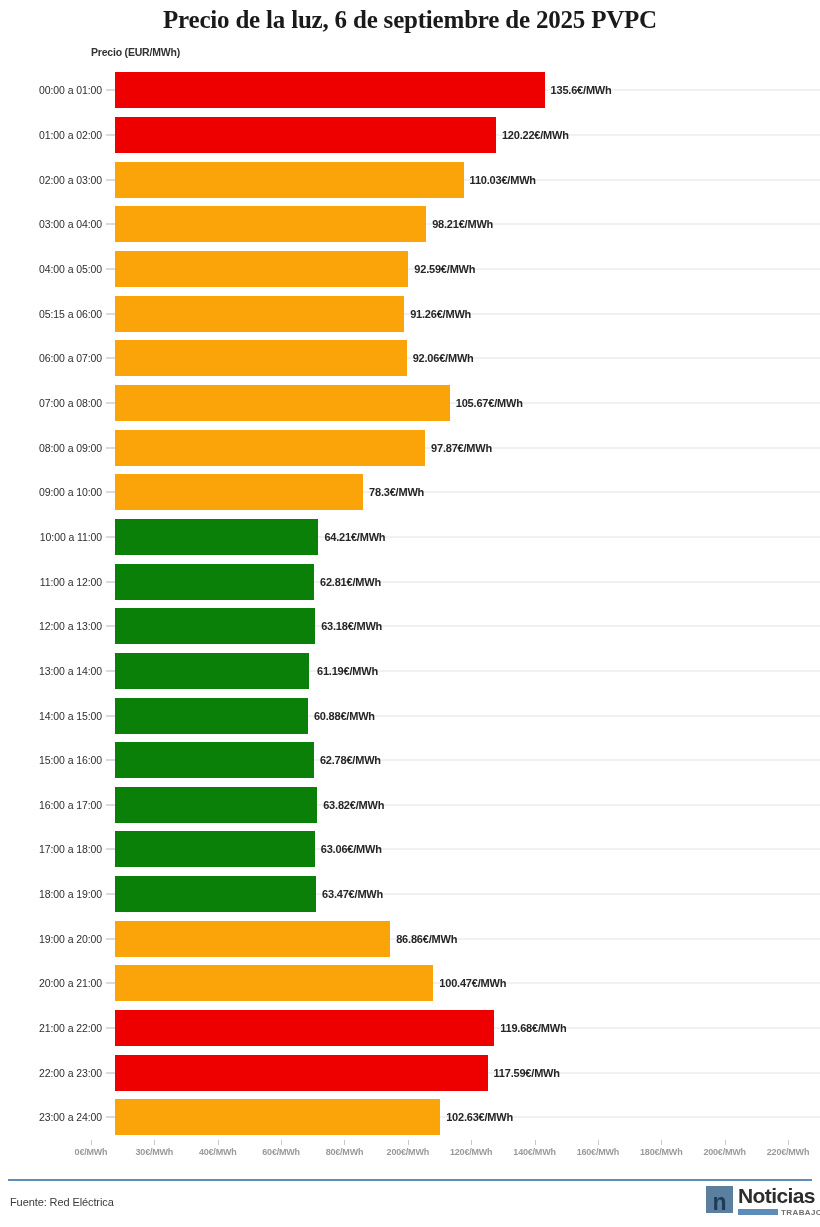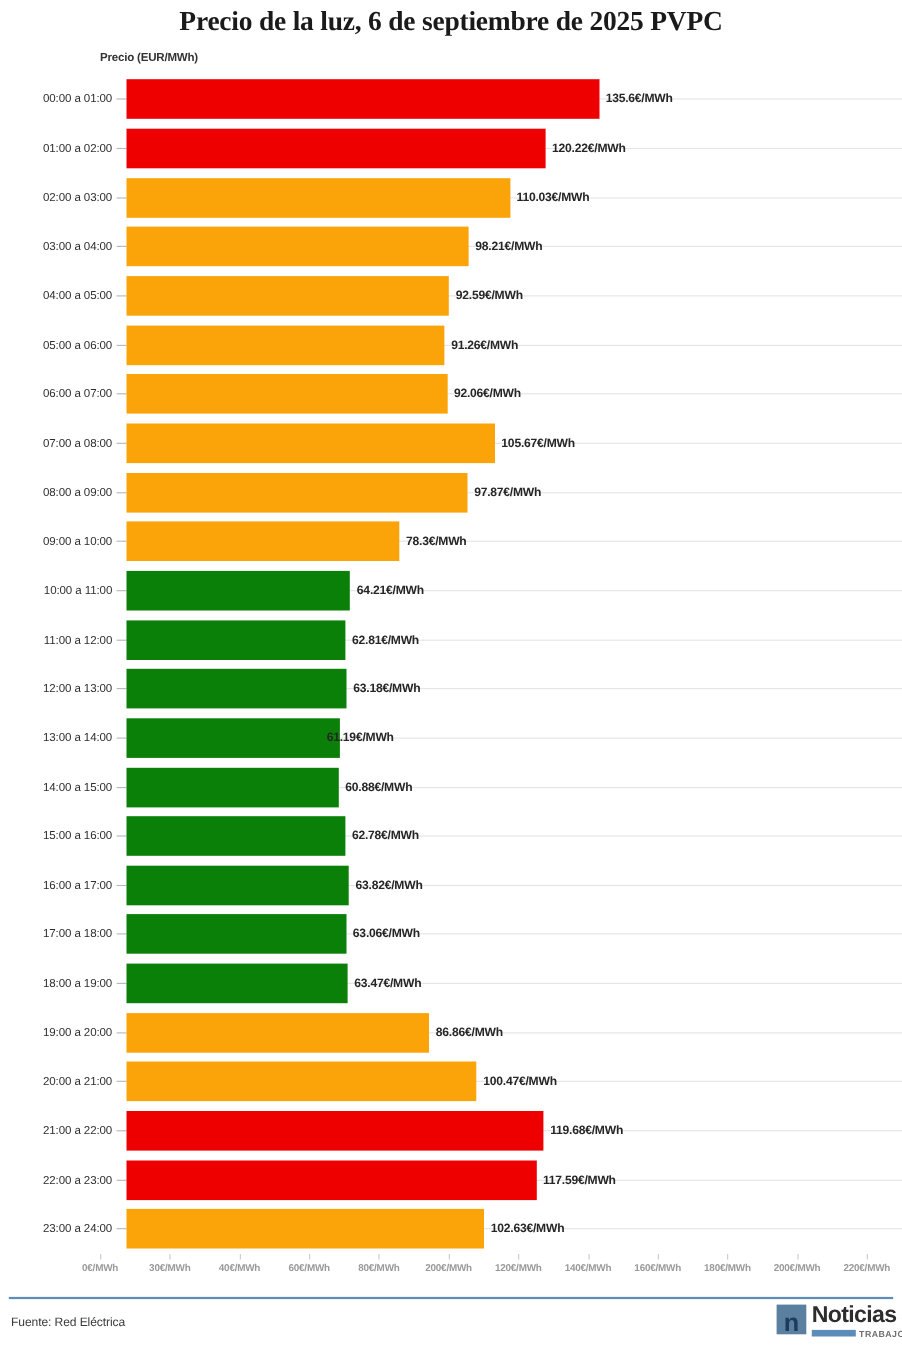--- a/index.html
+++ b/index.html
@@ -257,21 +257,21 @@
       <div class="row" style="height: 44.6667px;">
         <div class="gridline"></div>
         <div class="tick"></div>
         <div class="cat-label">04:00 a 05:00</div>
         <div class="bar orange" style="width: 293.342px;"></div>
         <div class="val-label" style="left: 390.342px;">92.59€/MWh</div>
       </div>
       <div class="row" style="height: 44.6667px;">
         <div class="gridline"></div>
         <div class="tick"></div>
-        <div class="cat-label">05:00 a 06:00</div>
+        <div class="cat-label">05:15 a 06:00</div>
         <div class="bar orange" style="width: 289.128px;"></div>
         <div class="val-label" style="left: 386.128px;">91.26€/MWh</div>
       </div>
       <div class="row" style="height: 44.6667px;">
         <div class="gridline"></div>
         <div class="tick"></div>
         <div class="cat-label">06:00 a 07:00</div>
         <div class="bar orange" style="width: 291.663px;"></div>
         <div class="val-label" style="left: 388.663px;">92.06€/MWh</div>
       </div>
@@ -315,21 +315,21 @@
         <div class="tick"></div>
         <div class="cat-label">12:00 a 13:00</div>
         <div class="bar green" style="width: 200.166px;"></div>
         <div class="val-label" style="left: 297.166px;">63.18€/MWh</div>
       </div>
       <div class="row" style="height: 44.6667px;">
         <div class="gridline"></div>
         <div class="tick"></div>
         <div class="cat-label">13:00 a 14:00</div>
         <div class="bar green" style="width: 193.861px;"></div>
-        <div class="val-label" style="left: 273px;">61.19€/MWh</div>
+        <div class="val-label" style="left: 293px;">61.19€/MWh</div>
       </div>
       <div class="row" style="height: 44.6667px;">
         <div class="gridline"></div>
         <div class="tick"></div>
         <div class="cat-label">14:00 a 15:00</div>
         <div class="bar green" style="width: 192.879px;"></div>
         <div class="val-label" style="left: 289.879px;">60.88€/MWh</div>
       </div>
       <div class="row" style="height: 44.6667px;">
         <div class="gridline"></div>

